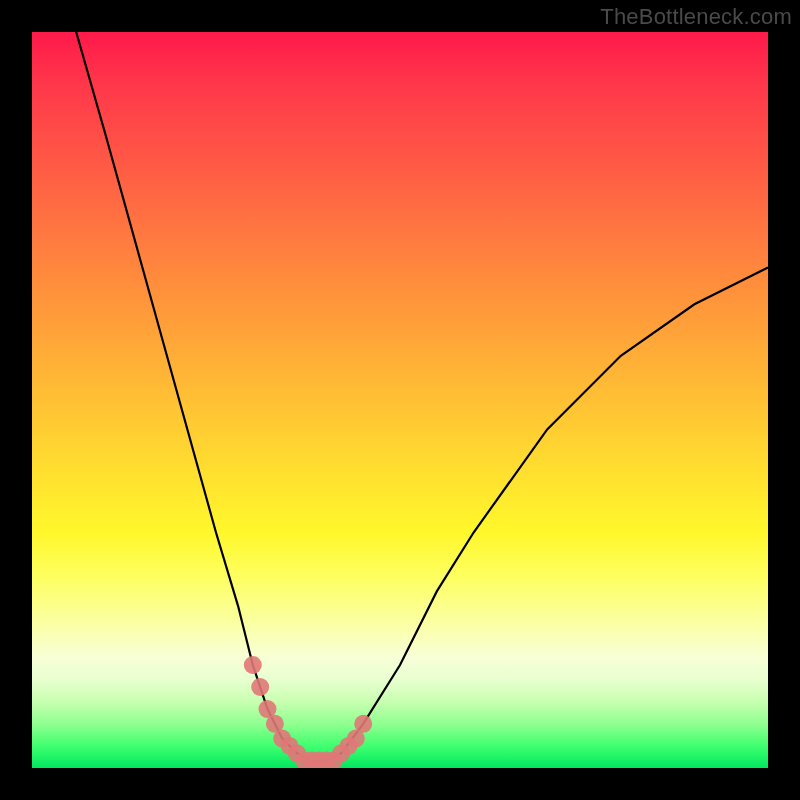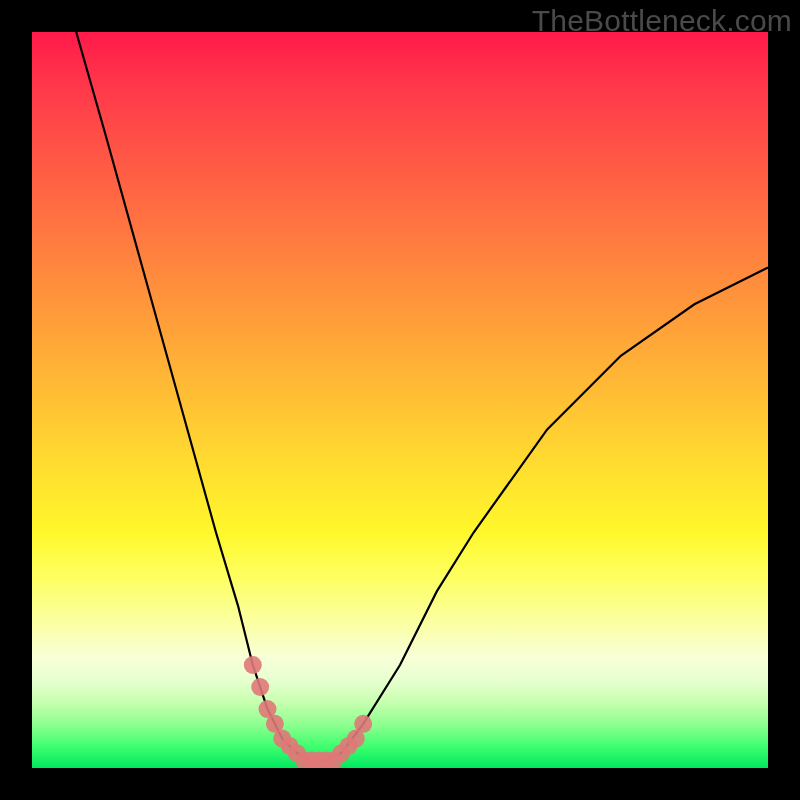--- a/index.html
+++ b/index.html
@@ -9,21 +9,21 @@
     width: 800px;
     height: 800px;
     position: relative;
     font-family: Arial, Helvetica, sans-serif;
   }
   .watermark {
     position: absolute;
     top: 4px;
     right: 8px;
     color: #4a4a4a;
-    font-size: 30px;
+    font-size: 22px;
     font-weight: 500;
     letter-spacing: 0.2px;
     z-index: 10;
   }
   .plot-area {
     position: absolute;
     left: 32px;
     top: 32px;
     width: 736px;
     height: 736px;

